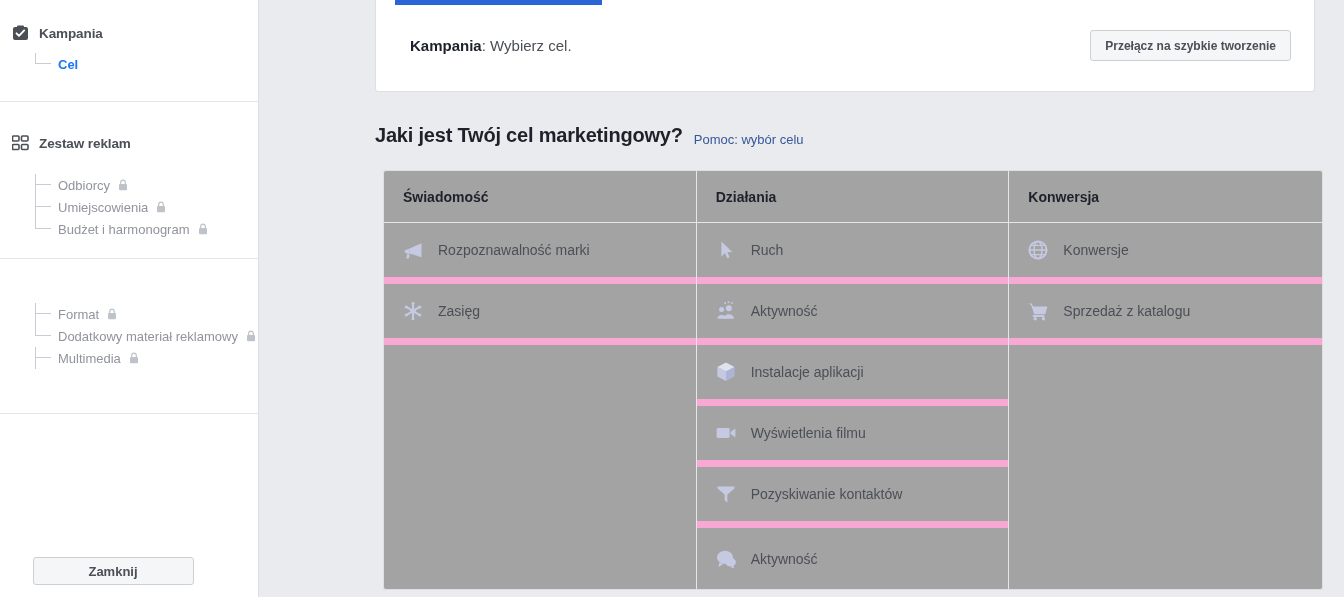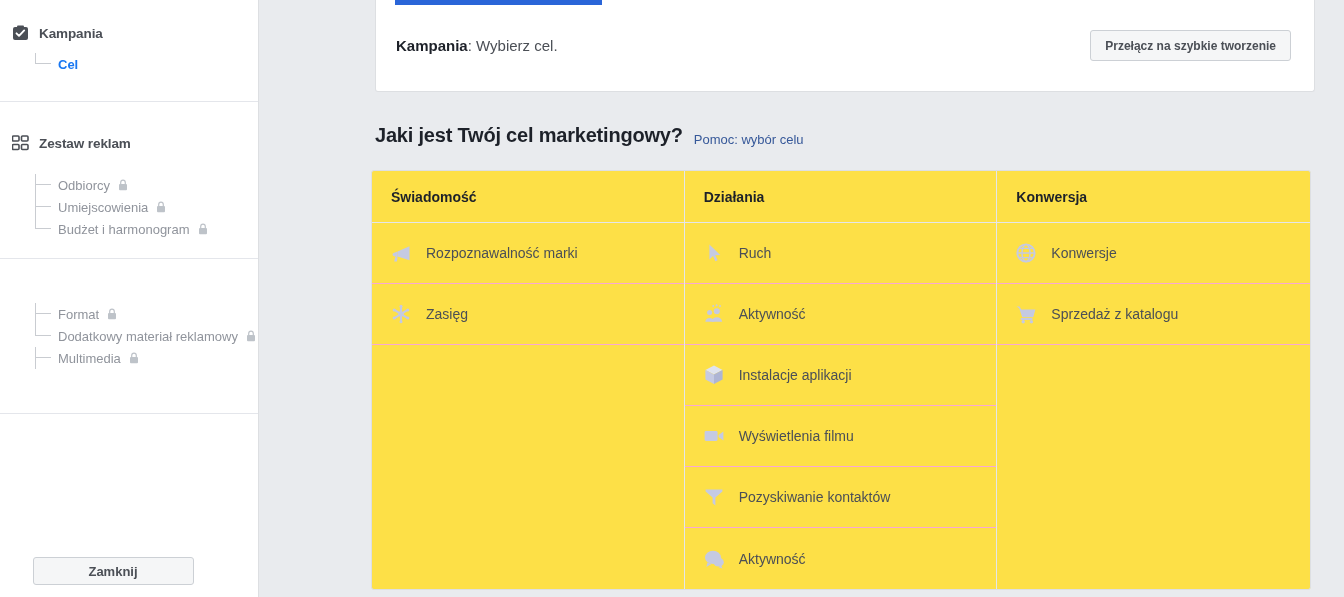--- a/index.html
+++ b/index.html
@@ -133,21 +133,21 @@
     position: absolute;
     left: 19px; top: 0;
     width: 207px;
     height: 5px;
     background: #2a65d8;
   }
   #top-card-body {
     display: flex;
     align-items: center;
     justify-content: space-between;
-    padding: 30px 23px 30px 20px;
+    padding: 30px 23px 30px 34px;
   }
   #campaign-line {
     font-size: 15px;
     color: #4b4f56;
   }
   #campaign-line .strong {
     font-weight: bold;
     color: #1d2129;
   }
   #quick-btn {
@@ -180,23 +180,23 @@
   #help-link {
     font-size: 13px;
     color: #365899;
     text-decoration: none;
     cursor: pointer;
   }
 
   
   #obj-table {
     position: absolute;
-    left: 112px; top: 170px;
+    left: 124px; top: 170px;
     width: 940px;
-    background: #fde047;
+    background: #a3a3a3;
     border: 1px solid #dddfe2;
     border-radius: 3px;
     display: flex;
     overflow: hidden;
   }
   .obj-col {
     width: 313.33px;
     border-right: 1px solid #e4e6eb;
   }
   .obj-col:last-child { border-right: none; }
@@ -209,21 +209,21 @@
     font-weight: bold;
     color: #1d2129;
     border-bottom: 1px solid #e4e6eb;
   }
   .obj-item {
     height: 61px;
     display: flex;
     align-items: center;
     padding-left: 17px;
     gap: 13px;
-    border-bottom: 1px solid #f9a8d4;
+    border-bottom: 7px solid #f9a8d4;
     cursor: pointer;
   }
   .obj-item.spacer {
     cursor: default;
     border-bottom: none;
   }
   .obj-icon {
     width: 24px; height: 24px;
     flex: none;
     display: flex;

